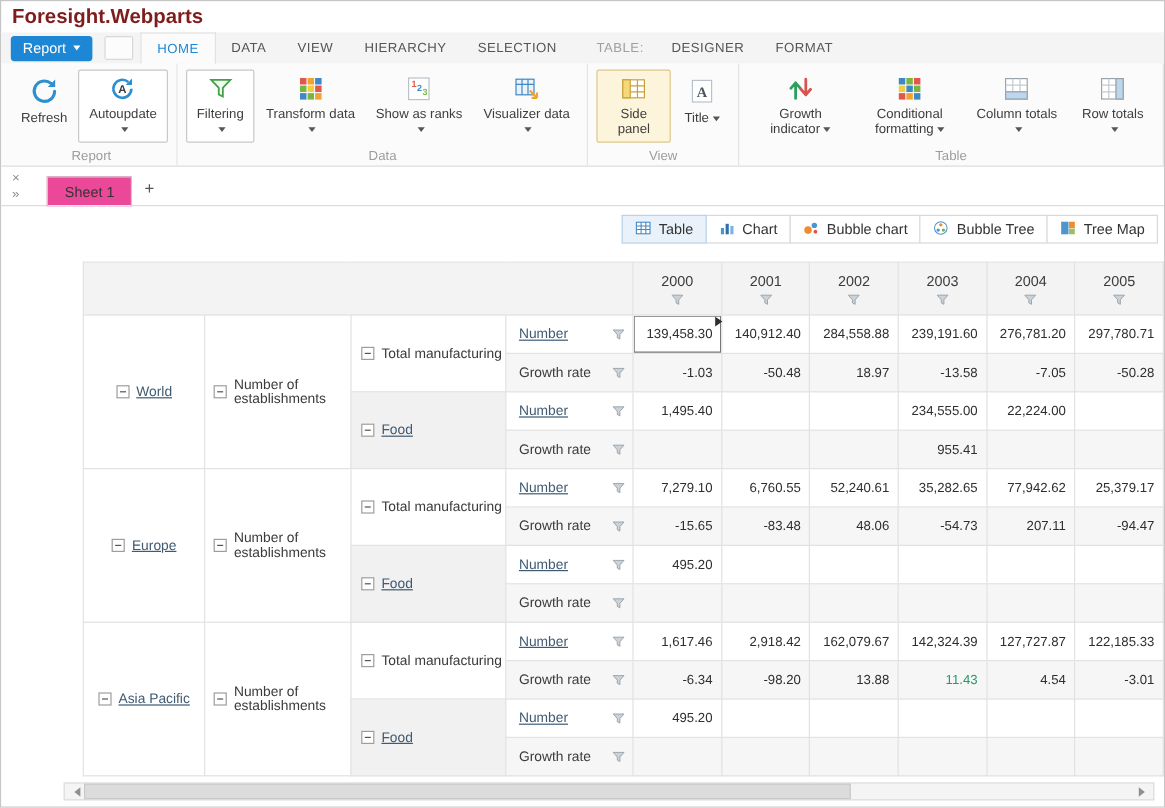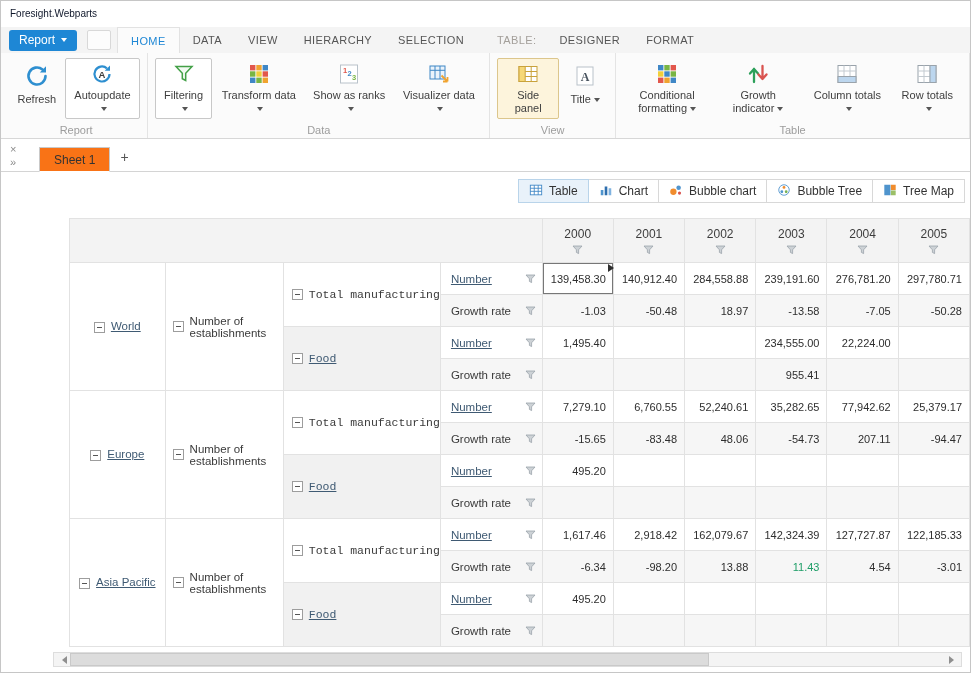--- a/index.html
+++ b/index.html
@@ -1,20 +1,20 @@
 <!DOCTYPE html>
 <html><head>
 <meta charset="utf-8">
 <style>
   * { margin:0; padding:0; box-sizing:border-box; }
   body { background:#e9e9e9; font-family:"Liberation Sans",sans-serif; }
   .app { width:971px; height:673px; background:#fff; border:1px solid #c6c6c6; position:relative; overflow:hidden; }
 
   
-  .titlebar { height:26px; line-height:26px; padding-left:9px; font-size:10px; color:#0f172a; }
+  .titlebar { height:26px; line-height:26px; padding-left:9px; font-size:17px; color:#7f1d1d;font-weight:bold; }
 
   
   .tabrow { height:26px; display:flex; align-items:center; background:#f4f4f4; padding-left:8px; }
   .report-btn { background:#1e87d5; color:#fff; font-size:12px; height:21px; padding:0 10px; border-radius:3px; display:inline-flex; align-items:center; gap:6px; cursor:pointer; }
   .report-caret { width:0; height:0; border-top:4px solid #fff; border-left:3px solid transparent; border-right:3px solid transparent; }
   .mini-box { width:24px; height:20px; border:1px solid #d8d8d8; background:#fcfcfc; margin-left:10px; border-radius:2px; }
   .tabs { display:flex; height:26px; margin-left:6px; align-self:flex-end;margin-top:48px; }
   .tab { padding:0 13px; line-height:26px; font-size:11px; color:#555; letter-spacing:.4px; cursor:pointer; white-space:nowrap; }
   .tab.active { background:#fbfbfb; color:#1e87d5; border:1px solid #e2e2e2; border-bottom:none; }
   .ctx-label { line-height:26px; font-size:11px; color:#a39f9a; padding:0 4px 0 20px; letter-spacing:.4px; align-self:flex-end; }
@@ -28,21 +28,21 @@
   .rbtn.activbtn { background:#fdf4dc; border-color:#dcc68c; }
   .ricon { height:28px; display:flex; align-items:center; justify-content:center; }
   .rlabel { font-size:11px; color:#3e3e3e; text-align:center; line-height:1.2; margin-top:3px; }
   .caret { display:inline-block; width:0; height:0; border-top:4px solid #555; border-left:3px solid transparent; border-right:3px solid transparent; margin-left:3px; vertical-align:middle; }
   .glabel { position:absolute; left:0; right:0; bottom:2px; text-align:center; font-size:11px; color:#9d9d9d; }
 
   
   .sheetbar { height:33px; border-bottom:1px solid #d4d4d4; position:relative; background:#fff; display:flex; align-items:flex-end; padding-left:38px; }
   .panel-ctrl { position:absolute; left:9px; top:5px; display:flex; flex-direction:column; gap:3px; font-size:11px; color:#8a8a8a; line-height:10px; }
   .panel-ctrl span { cursor:pointer; }
-  .sheet-tab { height:25px; line-height:24px; padding:0 14px; border:1px solid #c9c9c9; border-bottom:1px solid #fff; background:#f97316; font-size:12px; color:#333; margin-bottom:-1px; position:relative; z-index:2; cursor:pointer; }
+  .sheet-tab { height:25px; line-height:24px; padding:0 14px; border:1px solid #c9c9c9; border-bottom:1px solid #fff; background:#ec4899; font-size:12px; color:#333; margin-bottom:-1px; position:relative; z-index:2; cursor:pointer; }
   .add-tab { height:25px; line-height:23px; padding:0 10px; font-size:14px; color:#555; cursor:pointer; }
 
   
   .content { position:relative; height:500px; background:#fff; }
   .vsw { position:absolute; top:7px; right:5px; display:flex; }
   .vsw-item { display:flex; align-items:center; gap:6px; height:24px; padding:0 10px; border:1px solid #d8d8d8; margin-left:-1px; background:#fff; font-size:12px; color:#333; cursor:pointer; white-space:nowrap; }
   .vsw-item.active { background:#e9f2fa; border-color:#b9d4ea; position:relative; z-index:1; }
 
   
   .pivot-wrap { position:absolute; top:46px; left:68px; }
@@ -51,21 +51,21 @@
   .pivot thead th { height:44px; background:#f3f3f3; font-weight:normal; }
   .ywrap { display:flex; flex-direction:column; align-items:center; gap:4px; }
   .year { font-size:12px; color:#3c3c3c; }
   .pivot tbody tr { height:32px; }
   .rh { font-size:11.5px; color:#3a3a3a; background:#fff; white-space:nowrap; }
   .region { text-align:center; }
   .region .lnk { margin-left:6px; }
   .measure { padding-left:7px; white-space:normal; }
   .mwrap { display:flex; align-items:center; gap:6px; padding-right:4px; }
   .cat { padding-left:8px; }
-  .cat .catlabel { margin-left:6px;font-family:Liberation Mono, monospace; }
+  .cat .catlabel { margin-left:6px; }
   .catfood { background:#f1f1f1; }
   .leafwrap { display:flex; align-items:center; justify-content:space-between; padding:0 6px 0 10px; }
   .val { font-size:11px; color:#2e2e2e; text-align:right; padding-right:7px; background:#fff; }
   tr.shadedrow td { background:#f6f6f6; }
   .cbox { display:inline-block; width:11px; height:11px; border:1px solid #9d9d9d; background:#fff; position:relative; vertical-align:middle; flex:none; cursor:pointer; }
   .cbox::after { content:""; position:absolute; left:2px; right:2px; top:4px; height:1px; background:#555; }
   .lnk { text-decoration:underline; color:#3f5a73; cursor:pointer; }
   .funnel { display:inline-flex; cursor:pointer; }
   .sel { box-shadow:inset 0 0 0 1px #777; position:relative;text-align:right; }
   .selmark { position:absolute; top:1px; right:-5px; width:0; height:0; border:4px solid transparent; border-left:6px solid #2e2e2e; z-index:2; }
@@ -202,41 +202,41 @@
             <span class="rlabel"><span>Title</span><span class="caret"></span></span>
           </div>
         </div>
         <div class="glabel">View</div>
       </div>
       <div class="rgroup">
         <div class="rrow">
           <div class="rbtn">
             <span class="ricon">
               <svg width="24" height="24" viewBox="0 0 24 24">
+                <path d="M8 20V7M8 7l-4 4.6M8 7l4 4.6" fill="none" stroke="#2ca05a" stroke-width="2.3" stroke-linecap="round" stroke-linejoin="round"></path>
+                <path d="M16.5 4v13M16.5 17l-4-4.6M16.5 17l4-4.6" fill="none" stroke="#d9534f" stroke-width="2.3" stroke-linecap="round" stroke-linejoin="round"></path>
+              </svg>
+            </span>
+            <span class="rlabel"><span>Growth indicator</span><span class="caret"></span></span>
+          </div>
+          <div class="rbtn">
+            <span class="ricon">
+              <svg width="24" height="24" viewBox="0 0 24 24">
                 <rect x="3" y="3" width="5.4" height="5.4" fill="#3f87c6"></rect>
                 <rect x="9.3" y="3" width="5.4" height="5.4" fill="#79b544"></rect>
                 <rect x="15.6" y="3" width="5.4" height="5.4" fill="#e2574c"></rect>
                 <rect x="3" y="9.3" width="5.4" height="5.4" fill="#f2cf3a"></rect>
                 <rect x="9.3" y="9.3" width="5.4" height="5.4" fill="#3f87c6"></rect>
                 <rect x="15.6" y="9.3" width="5.4" height="5.4" fill="#79b544"></rect>
                 <rect x="3" y="15.6" width="5.4" height="5.4" fill="#e2574c"></rect>
                 <rect x="9.3" y="15.6" width="5.4" height="5.4" fill="#f0a32f"></rect>
                 <rect x="15.6" y="15.6" width="5.4" height="5.4" fill="#3f87c6"></rect>
               </svg>
             </span>
             <span class="rlabel"><span>Conditional formatting</span><span class="caret"></span></span>
-          </div>
-          <div class="rbtn">
-            <span class="ricon">
-              <svg width="24" height="24" viewBox="0 0 24 24">
-                <path d="M8 20V7M8 7l-4 4.6M8 7l4 4.6" fill="none" stroke="#2ca05a" stroke-width="2.3" stroke-linecap="round" stroke-linejoin="round"></path>
-                <path d="M16.5 4v13M16.5 17l-4-4.6M16.5 17l4-4.6" fill="none" stroke="#d9534f" stroke-width="2.3" stroke-linecap="round" stroke-linejoin="round"></path>
-              </svg>
-            </span>
-            <span class="rlabel"><span>Growth indicator</span><span class="caret"></span></span>
           </div>
           <div class="rbtn">
             <span class="ricon">
               <svg width="24" height="24" viewBox="0 0 24 24">
                 <rect x="3" y="3.5" width="18" height="17" fill="#fff" stroke="#9aa3ab"></rect>
                 <path d="M3 9h18M3 14.5h18M9 3.5v17M15 3.5v17" stroke="#c3cad0" fill="none"></path>
                 <rect x="3" y="14.5" width="18" height="6" fill="#bcd6ee" stroke="#9aa3ab"></rect>
               </svg>
             </span>
             <span class="rlabel"><span>Column totals</span><span class="caret"></span></span>

